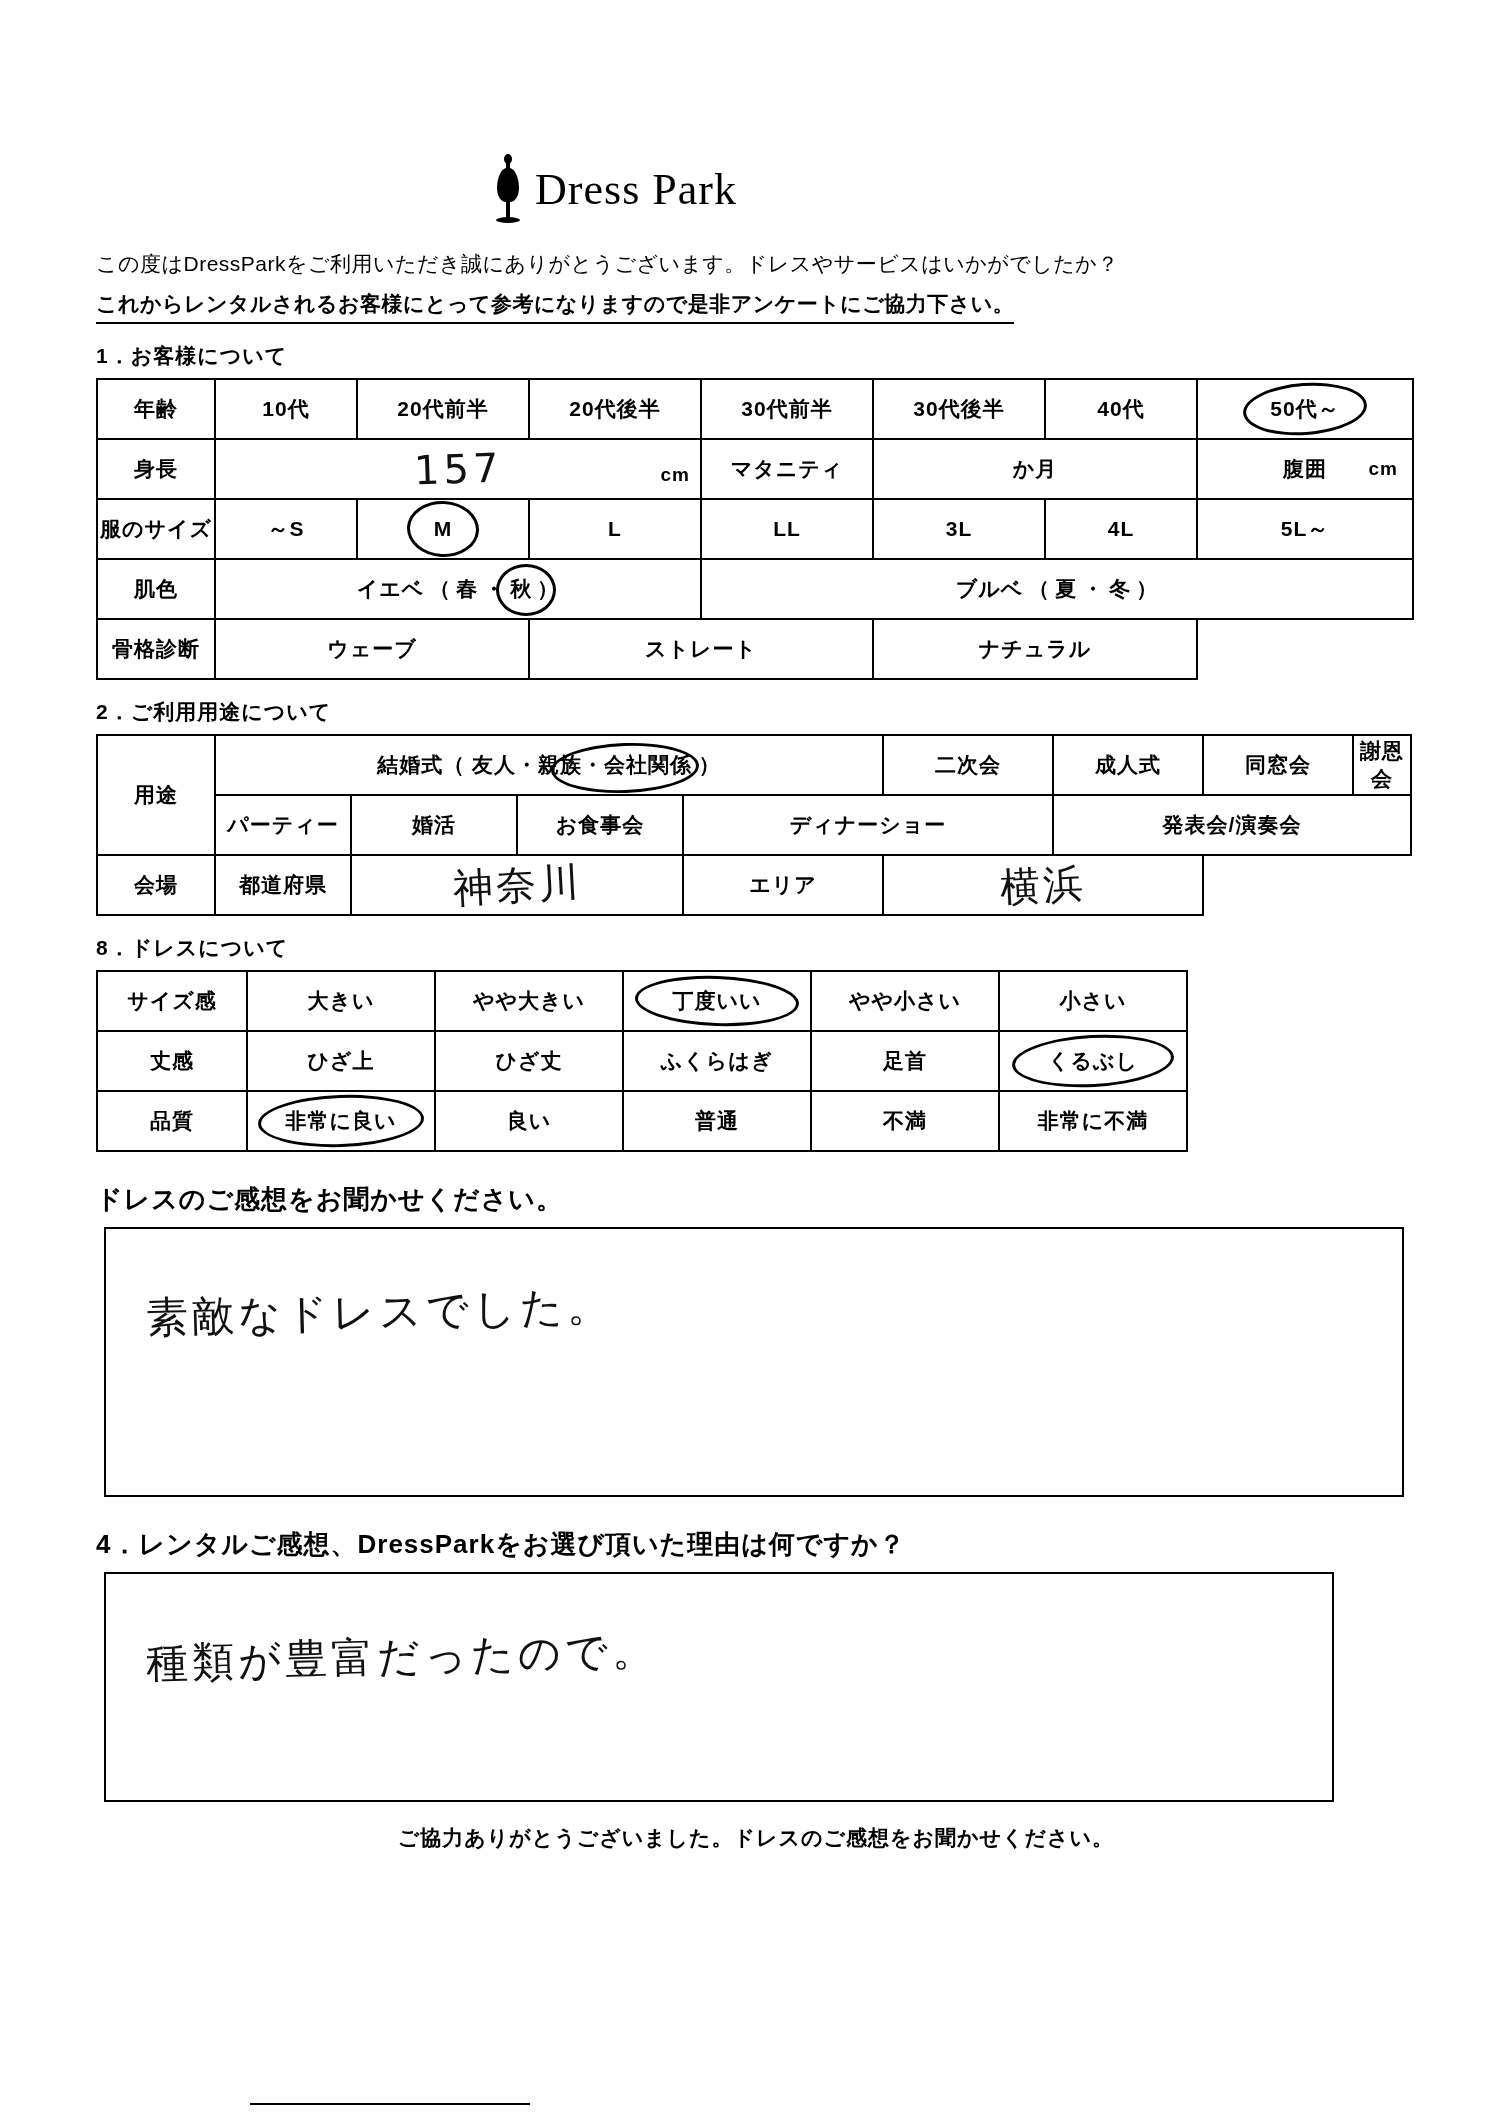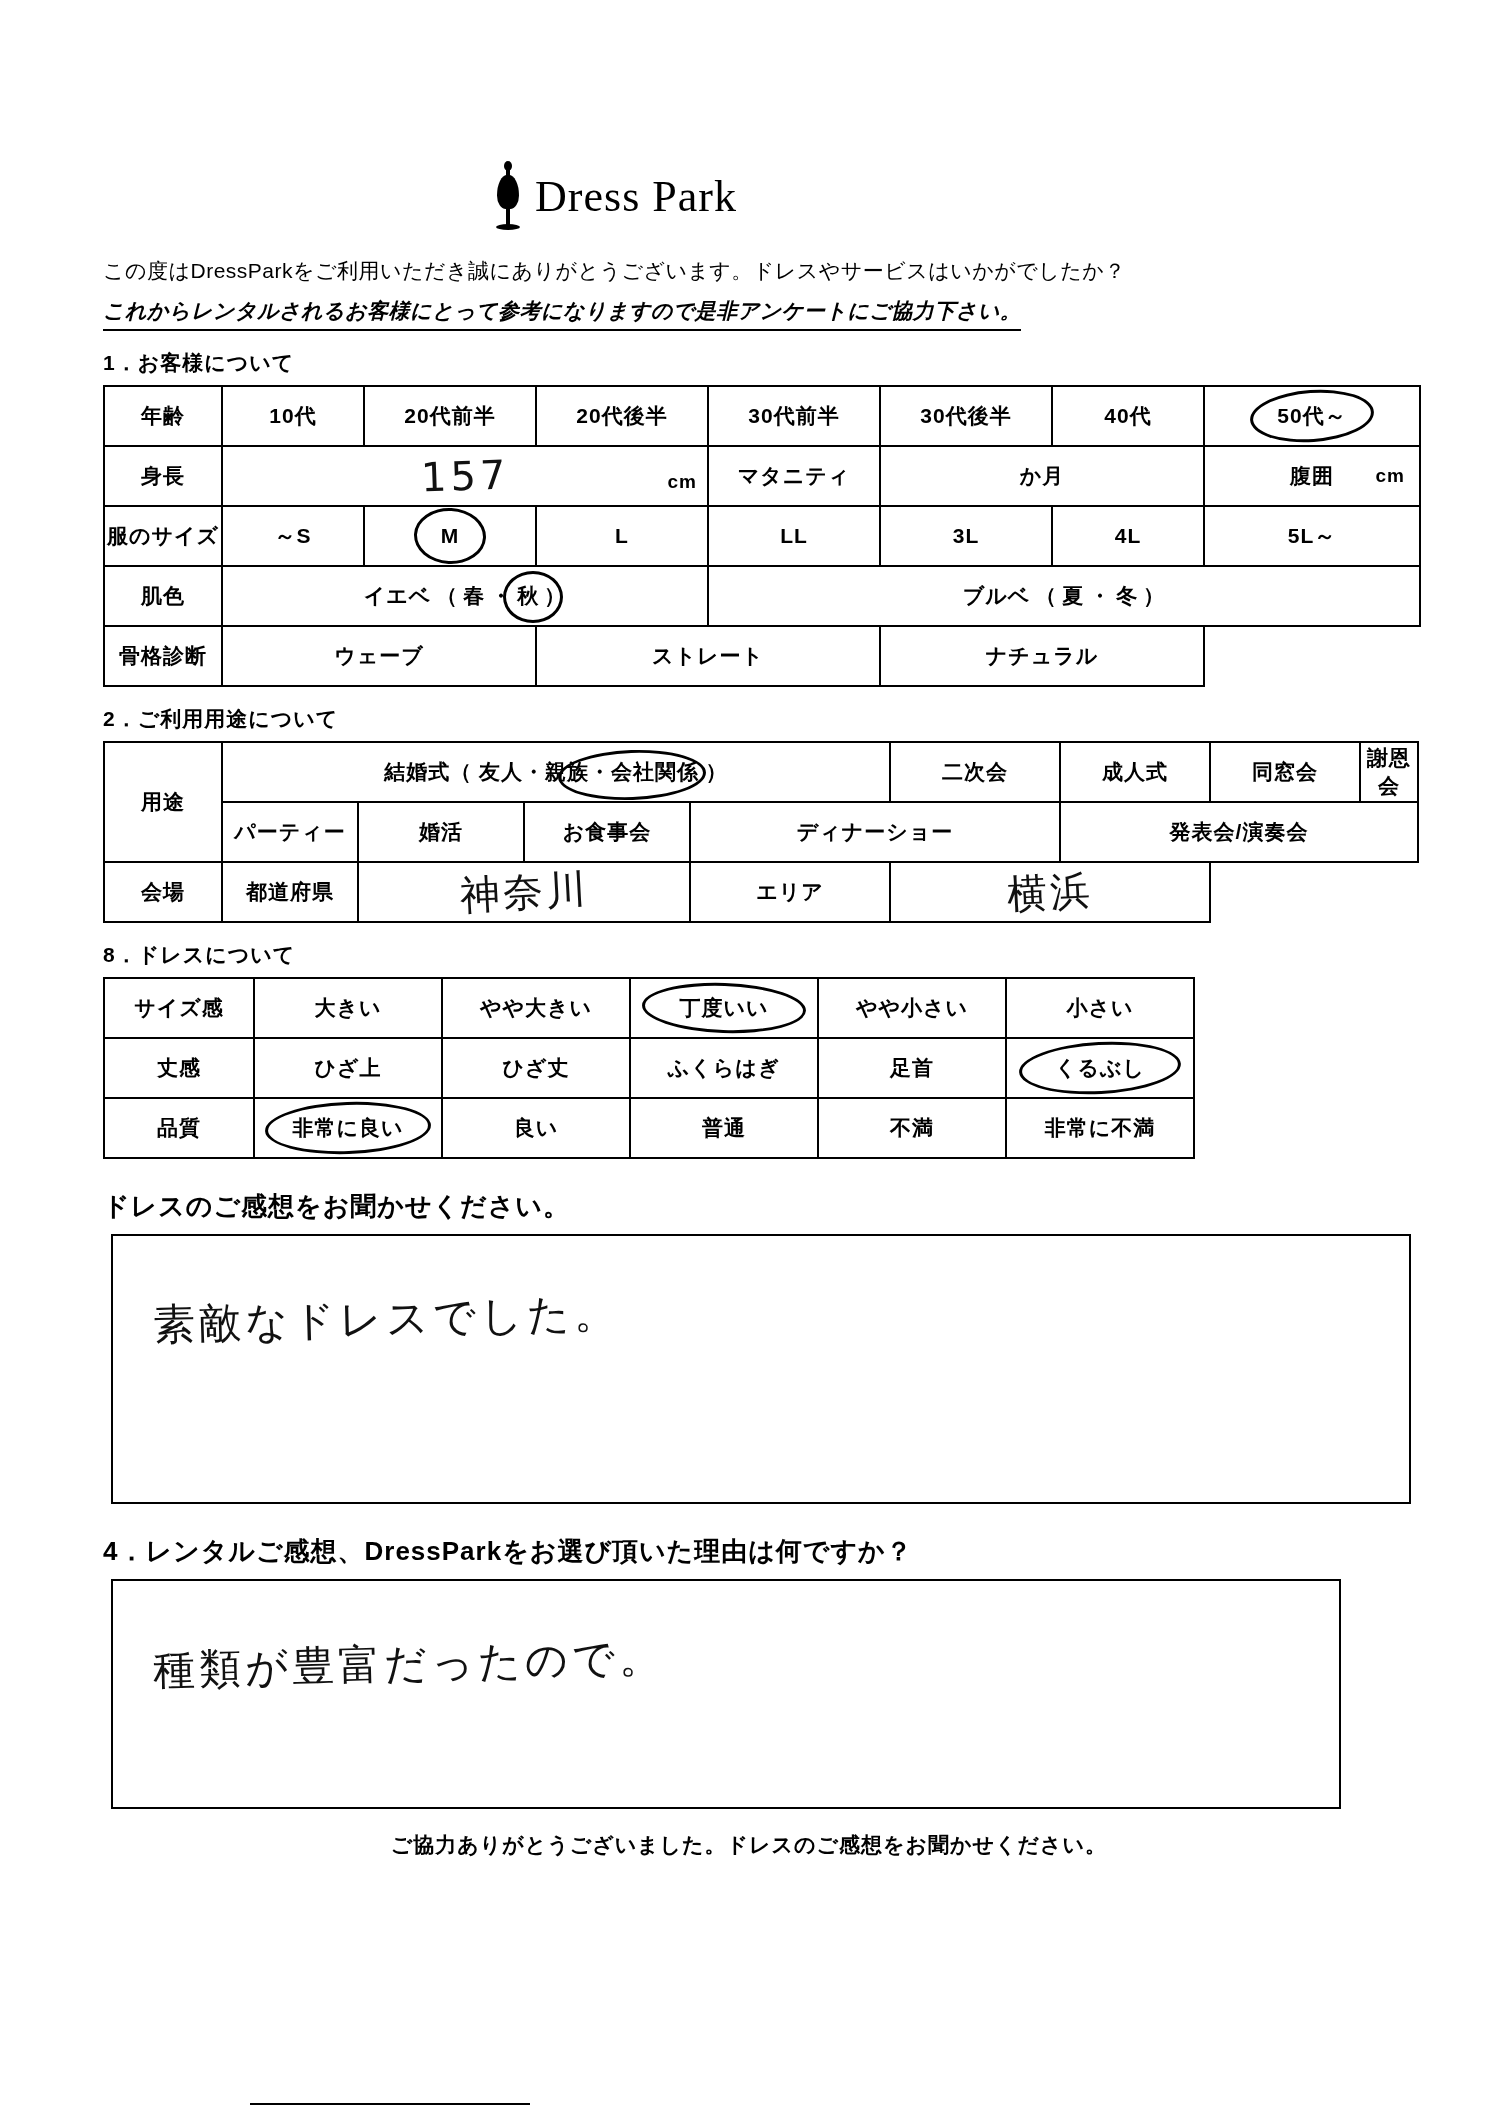--- a/index.html
+++ b/index.html
@@ -12,21 +12,21 @@
     height: 2127px;
     font-family: "Liberation Sans", sans-serif;
     color: #000;
     position: relative;
   }
   .page {
     position: relative;
     width: 1228px;
     height: 2127px;
     box-sizing: border-box;
-    padding: 11px;
+    padding: 4px;
   }
   
   .logo-wrap {
     display: flex;
     align-items: center;
     justify-content: center;
     gap: 10px;
     padding-top: 150px;
   }
   .logo-mark {
@@ -90,21 +90,20 @@
     font-size: 21px;
     letter-spacing: 0.5px;
     line-height: 1.7;
   }
   .intro .strong-underline {
     font-weight: bold;
     border-bottom: 2px solid #000;
     display: inline-block;
     padding-bottom: 1px;
     margin-top: 4px;
-    font-style: italic;
   }
 
   
   .sec-title {
     font-size: 21px;
     font-weight: bold;
     margin: 18px 0 8px 92px;
     letter-spacing: 1px;
   }
 

